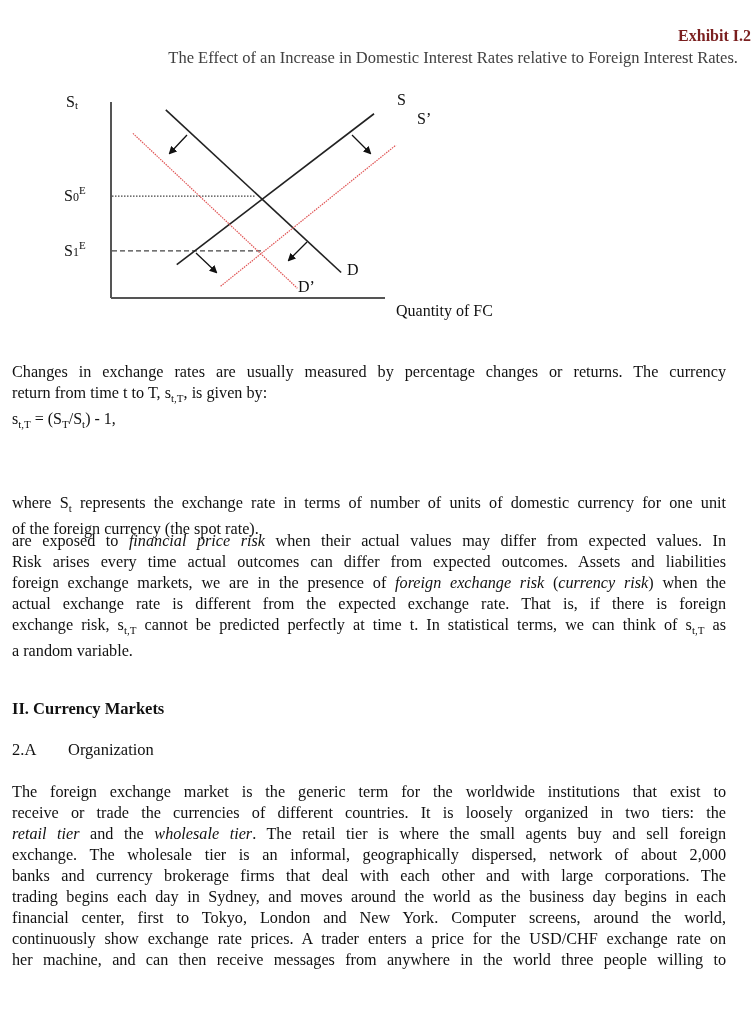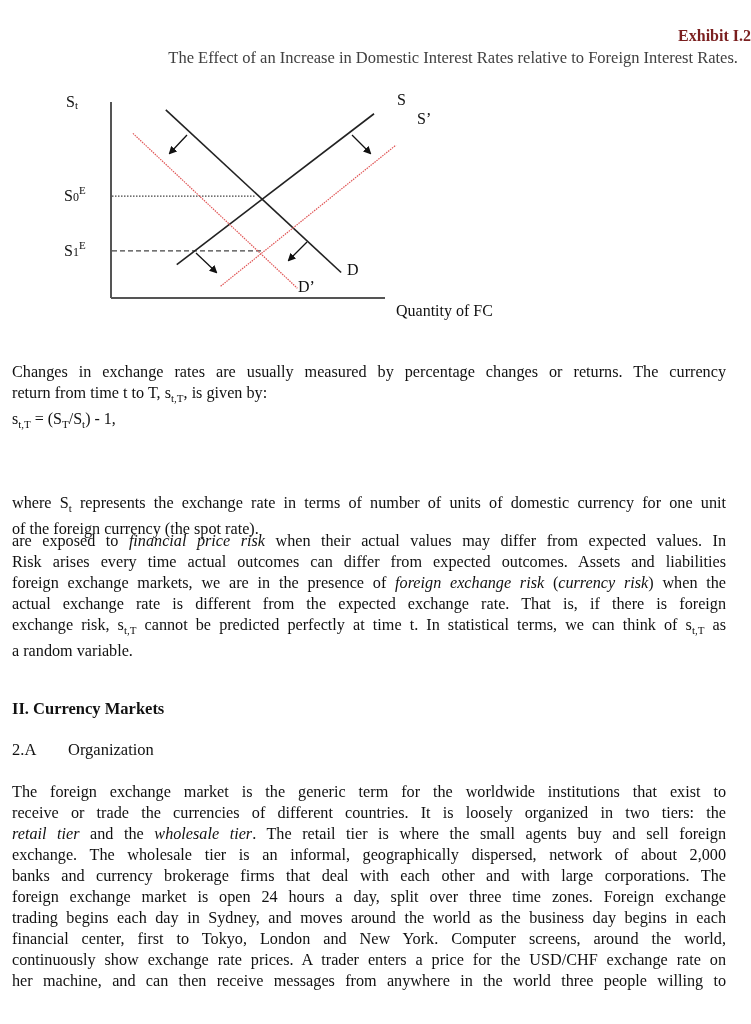--- a/index.html
+++ b/index.html
@@ -91,18 +91,17 @@
 <div class="subheading">
   <span class="num">2.A</span><span class="title">Organization</span>
 </div>
 
 <div class="p" style="top:782px;">
   <span class="justify-line">The foreign exchange market is the generic term for the worldwide institutions that exist to</span>
   <span class="justify-line">receive or trade the currencies of different countries. It is loosely organized in two tiers: the</span>
   <span class="justify-line"><i>retail tier</i> and the <i>wholesale tier</i>. The retail tier is where the small agents buy and sell foreign</span>
   <span class="justify-line">exchange. The wholesale tier is an informal, geographically dispersed, network of about 2,000</span>
   <span class="justify-line">banks and currency brokerage firms that deal with each other and with large corporations. The</span>
-  <span class="justify-line">foreign exchange market is open 24 hours a day, split over three time zones. Foreign exchange</span>
   <span class="justify-line">trading begins each day in Sydney, and moves around the world as the business day begins in each</span>
   <span class="justify-line">financial center, first to Tokyo, London and New York. Computer screens, around the world,</span>
   <span class="justify-line">continuously show exchange rate prices. A trader enters a price for the USD/CHF exchange rate on</span>
   <span class="justify-line">her machine, and can then receive messages from anywhere in the world three people willing to</span>
 </div>
 
 </body></html>

